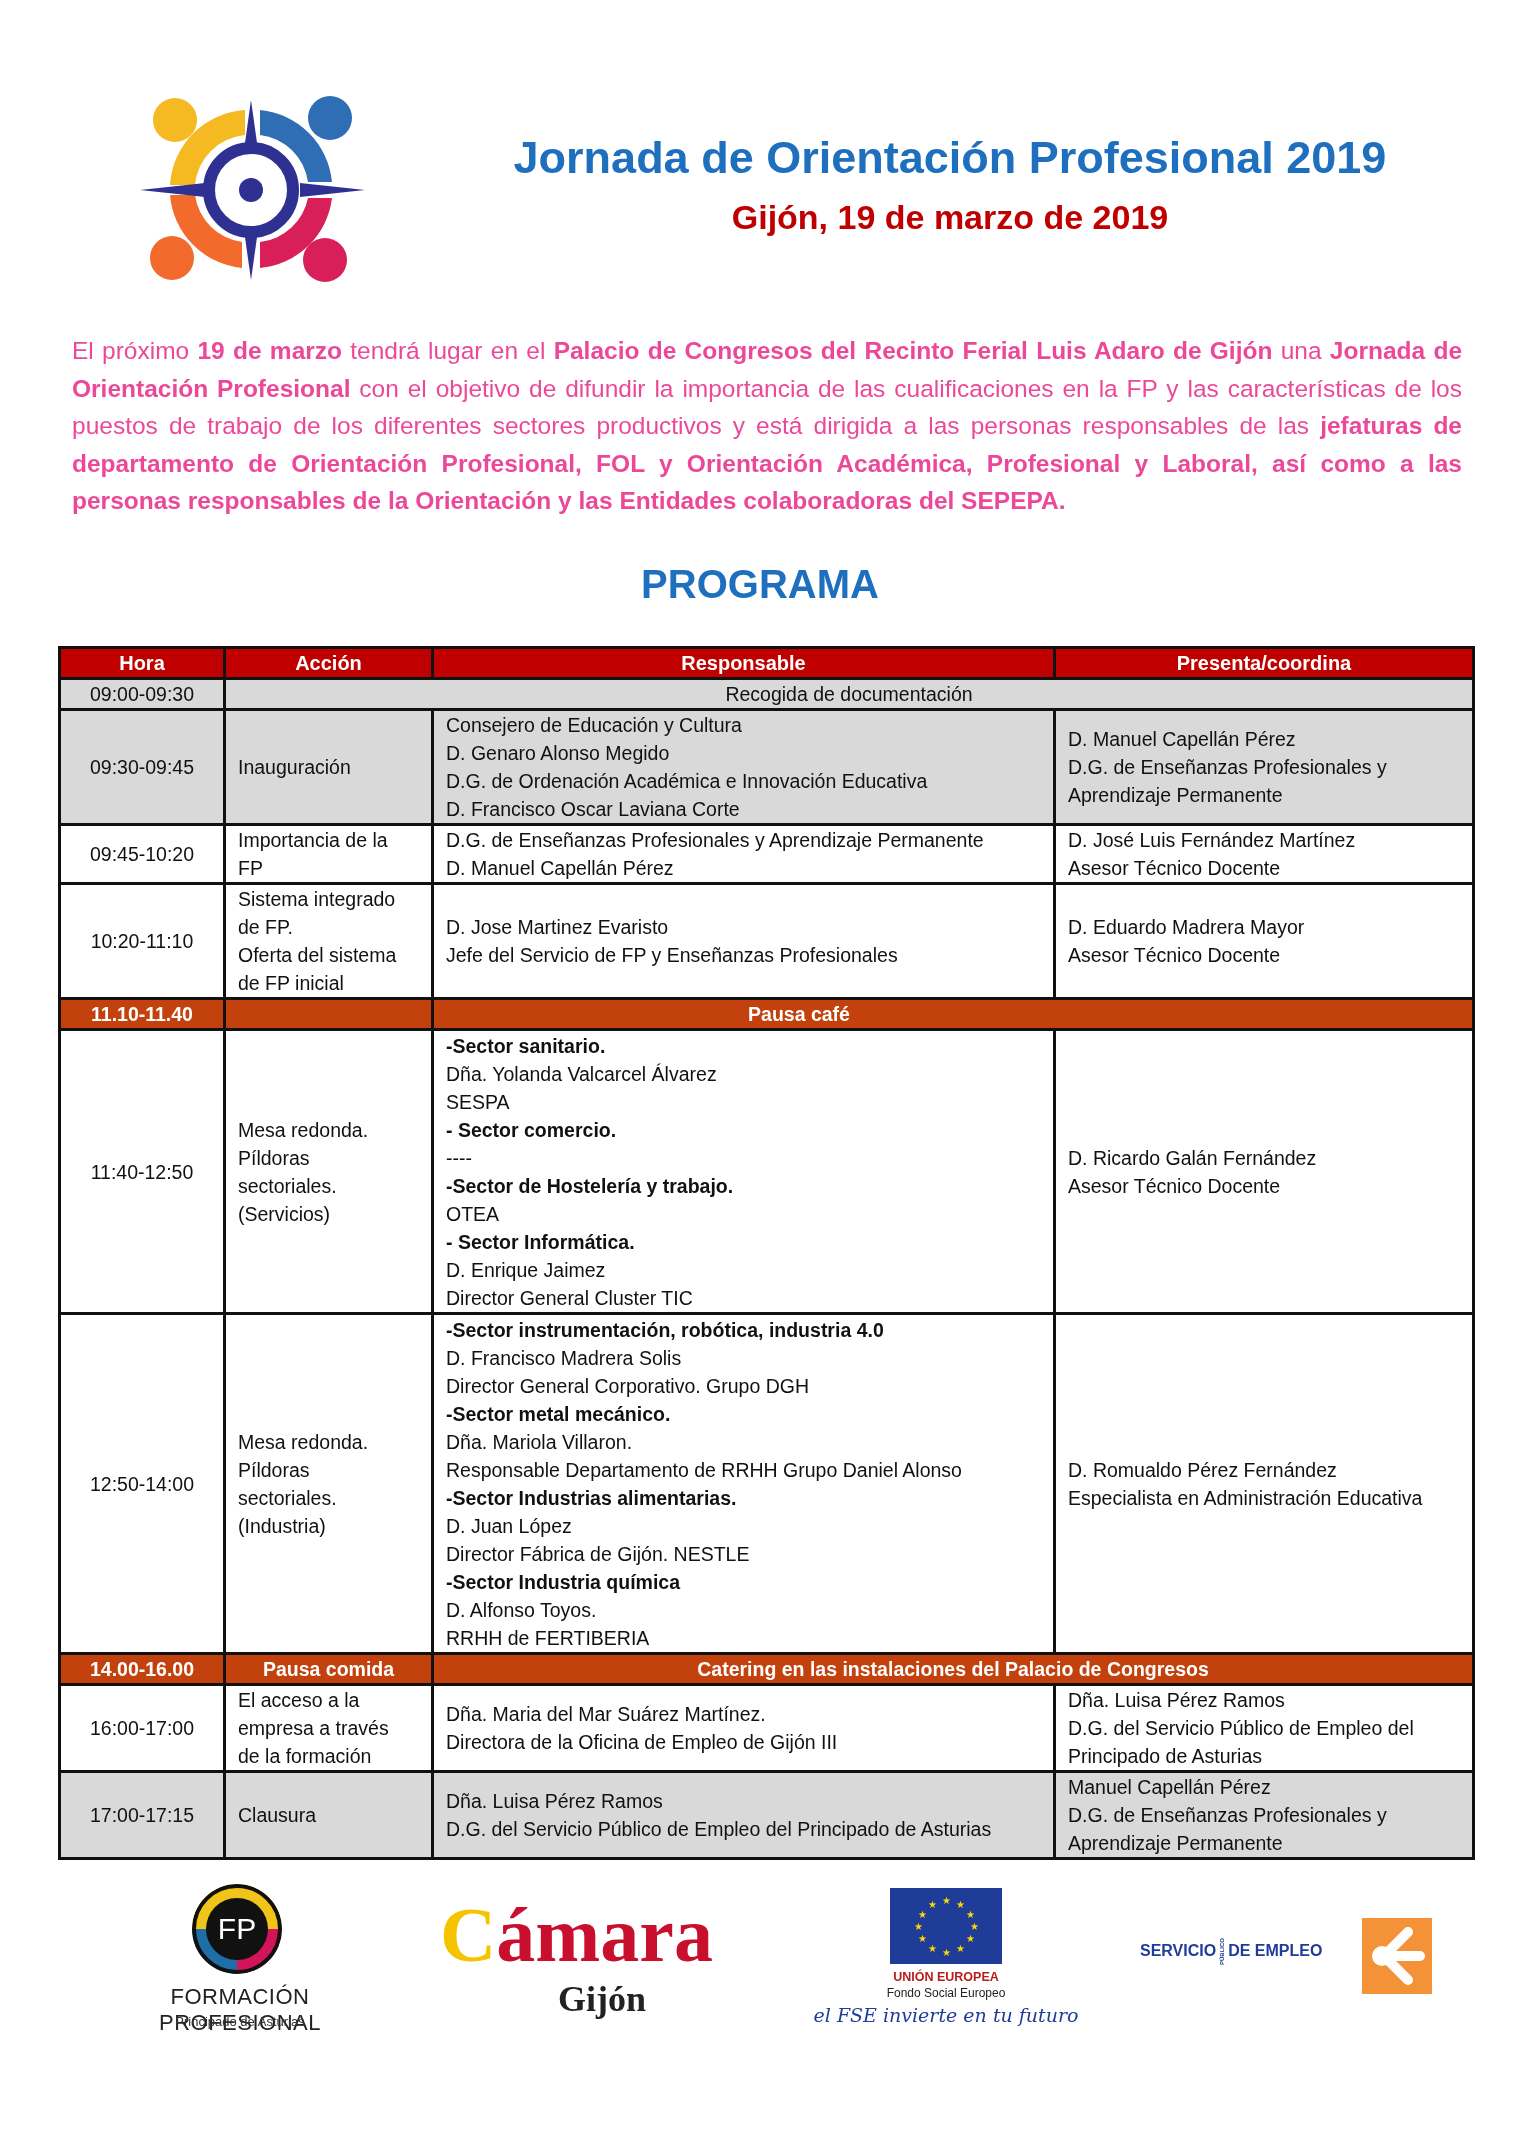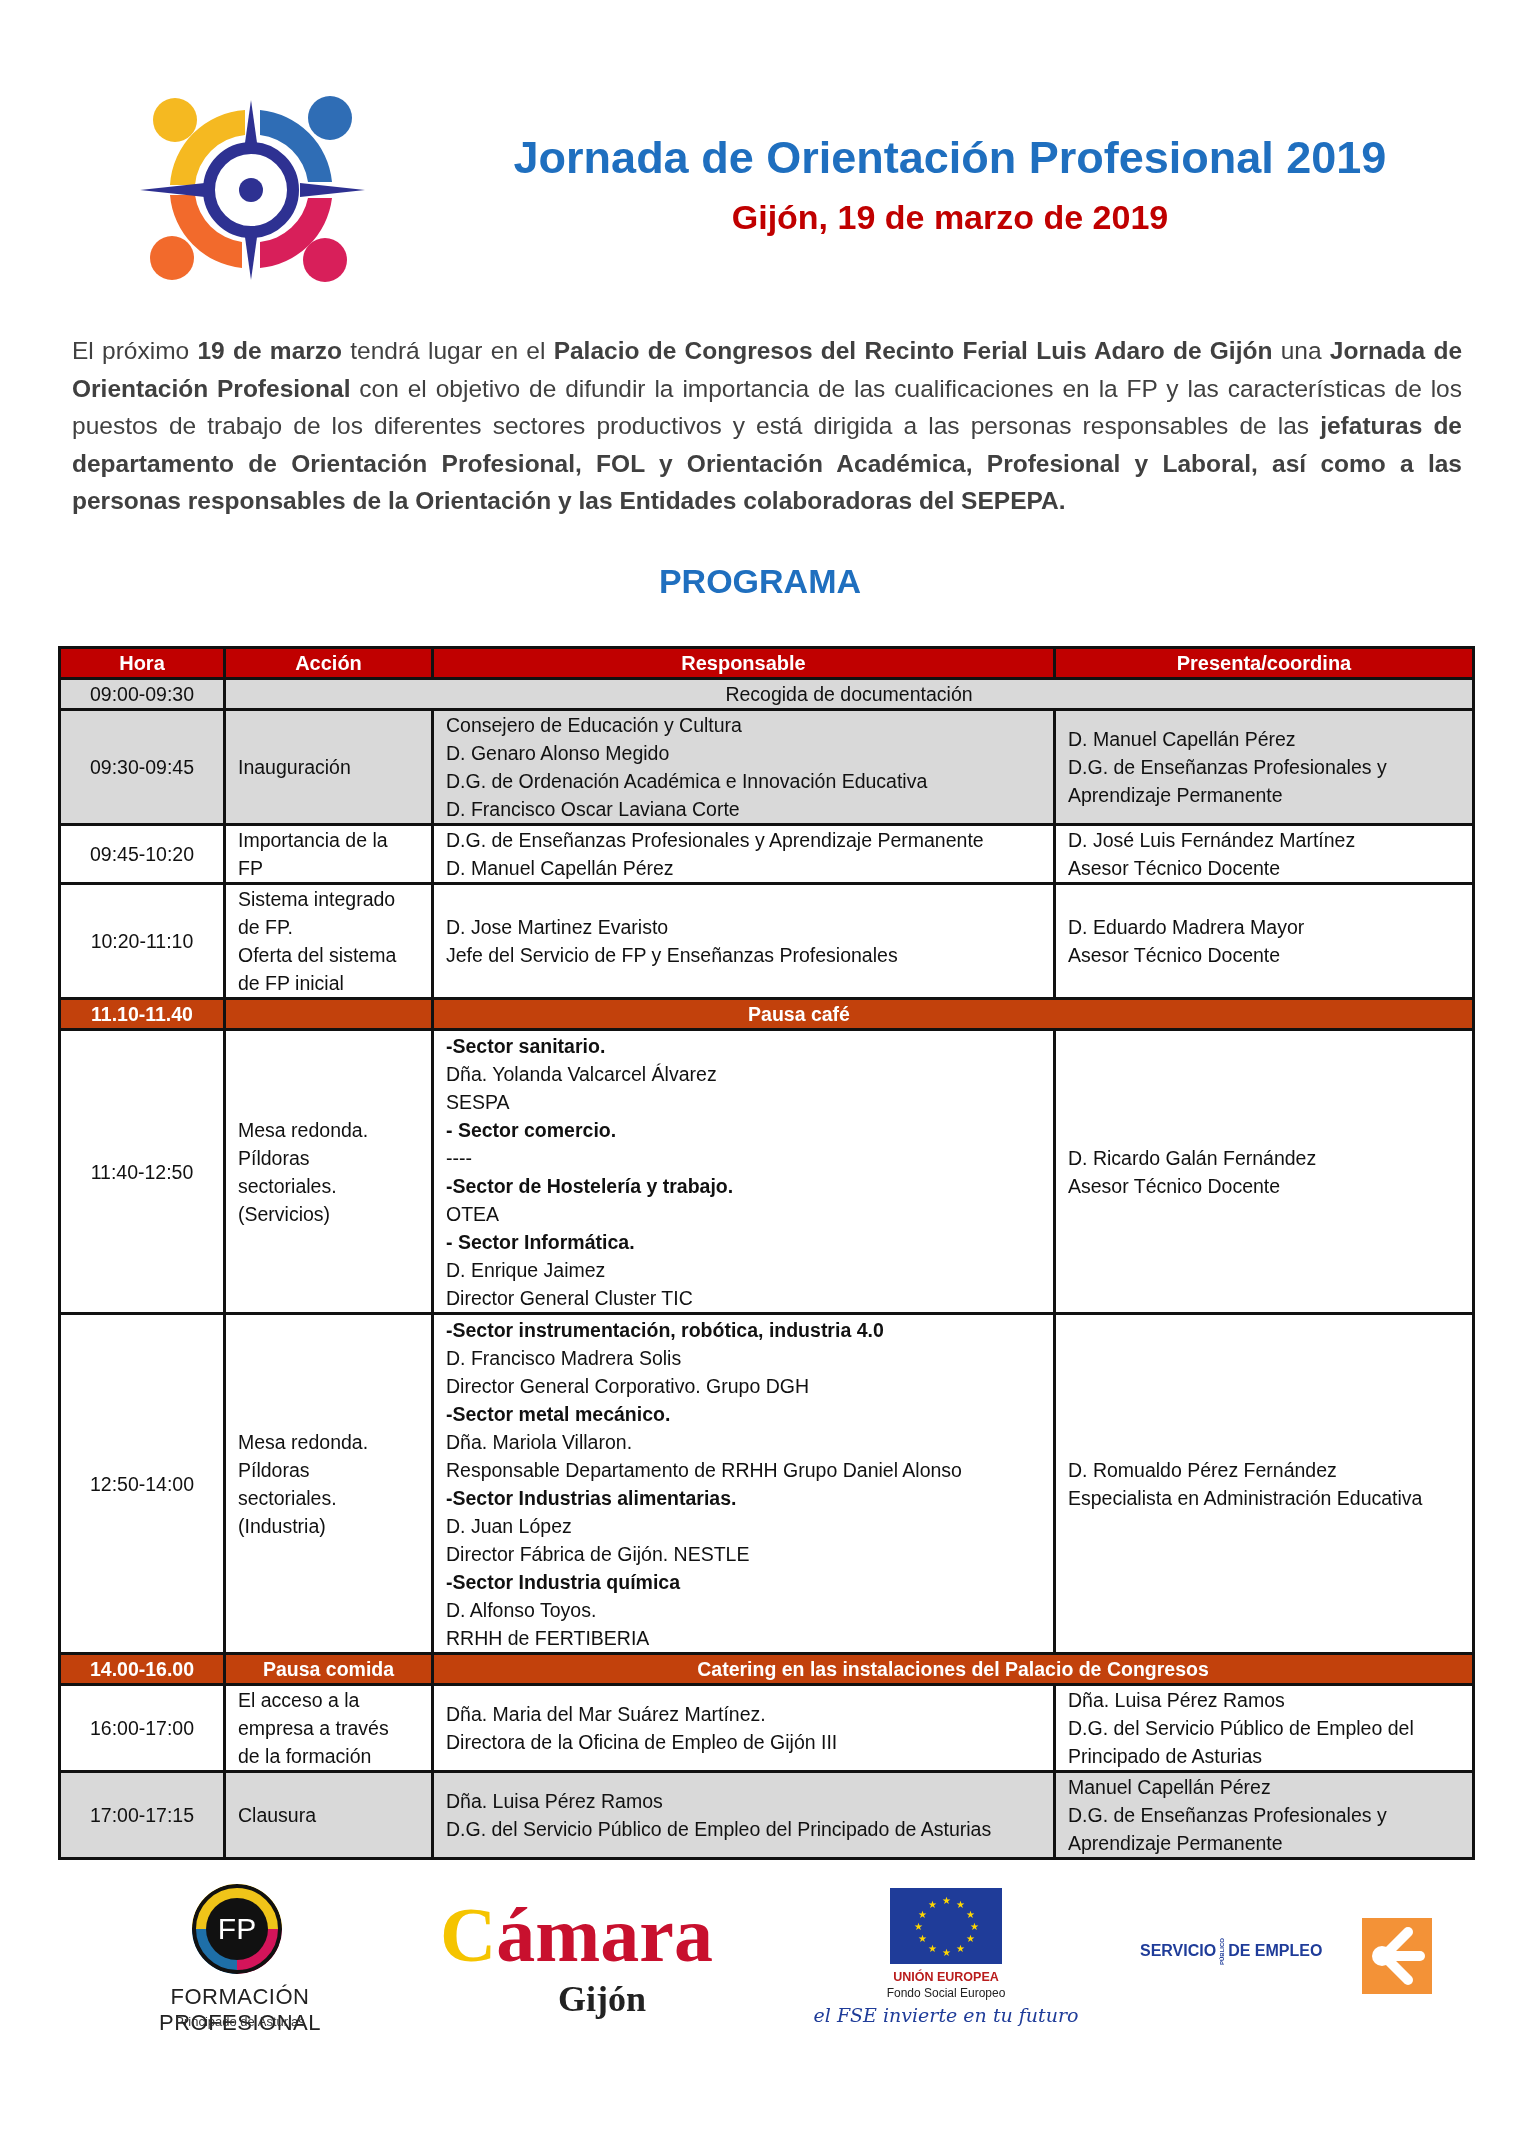--- a/index.html
+++ b/index.html
@@ -7,25 +7,25 @@
   body { position: relative; font-family: "Liberation Sans", "DejaVu Sans", sans-serif; color: #111; }
 
   .logo-top { position: absolute; left: 120px; top: 90px; width: 260px; height: 200px; }
 
   .title { position: absolute; left: 430px; top: 132px; width: 1040px; text-align: center;
            font-size: 45px; font-weight: bold; color: #1f6fbf; letter-spacing: 0px; }
   .subtitle { position: absolute; left: 430px; top: 198px; width: 1040px; text-align: center;
            font-size: 34px; font-weight: bold; color: #c00000; }
 
   .intro { position: absolute; left: 72px; top: 332px; width: 1390px; font-size: 24.5px;
-           line-height: 37.6px; text-align: justify; color: #404040; }
+           line-height: 37.6px; text-align: justify; color: #ec4899; }
   .intro b { font-weight: bold; }
 
   .programa { position: absolute; left: 560px; top: 562px; width: 400px; text-align: center;
-              font-size: 34px; font-weight: bold; color: #1f6fbf; }
+              font-size: 40px; font-weight: bold; color: #1f6fbf; }
 
   table.prog { position: absolute; left: 58px; top: 646px; width: 1414px; border-collapse: collapse;
                font-size: 19.5px; line-height: 28px; table-layout: fixed; }
   table.prog td, table.prog th { border: 3px solid #111; vertical-align: middle; padding: 0 12px; }
   table.prog th { background: #c00000; color: #fff; font-weight: bold; text-align: center; height: 30px; font-size: 20px; }
   .c-hora { text-align: center; }
   .gray td { background: #d9d9d9; }
   .red td { background: #c2410c; color: #fff; font-weight: bold; }
   .center { text-align: center; }
   .line { display: block; white-space: nowrap; }

